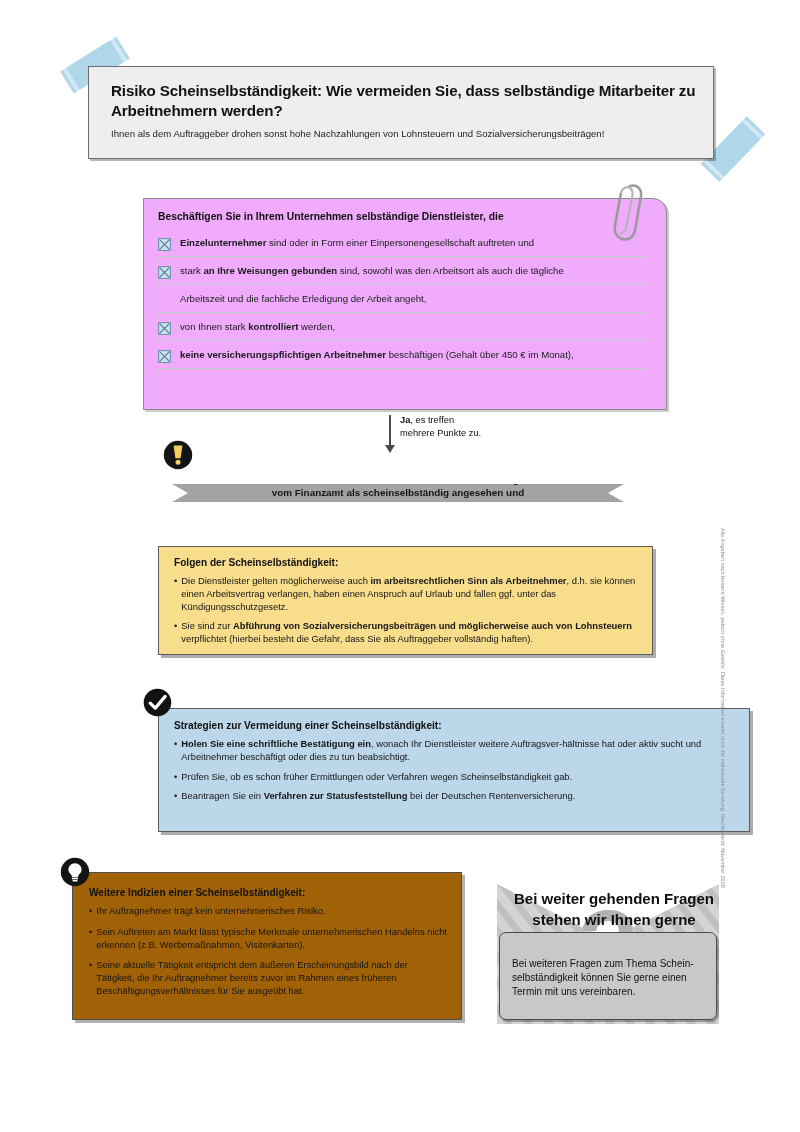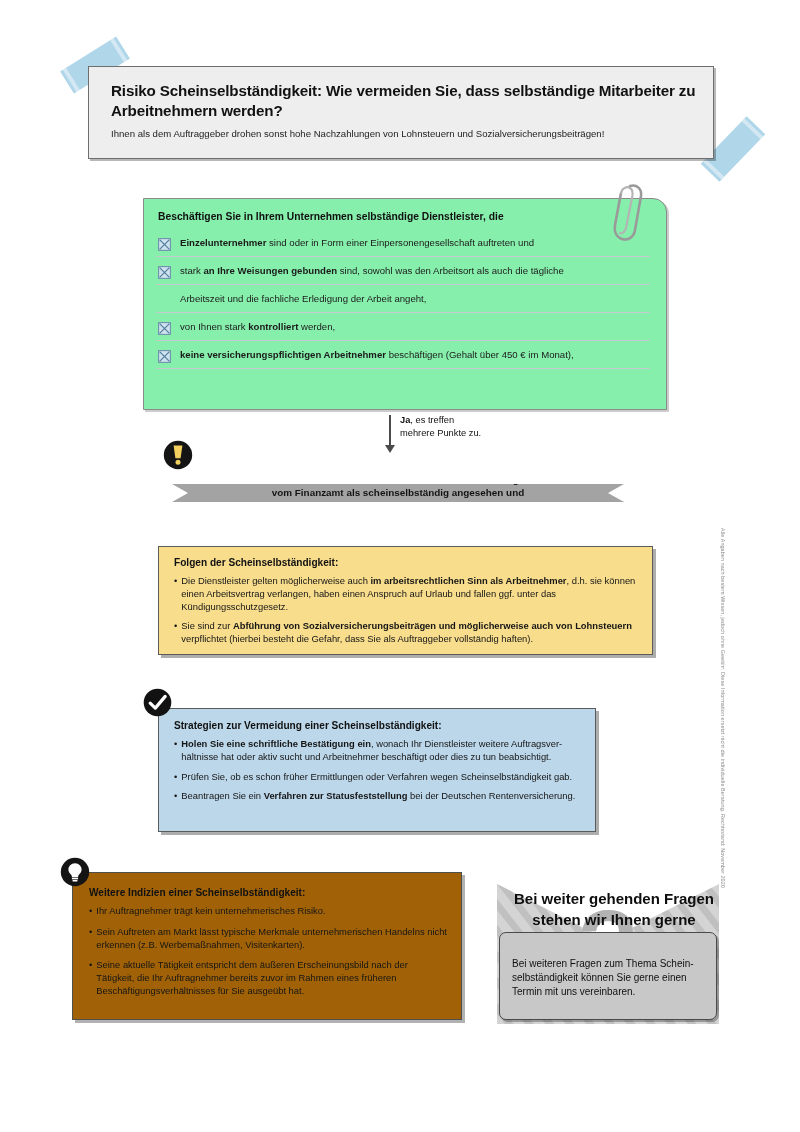--- a/index.html
+++ b/index.html
@@ -29,21 +29,21 @@
     background:#eeeeee;border:1px solid #6e6e6e;
     box-shadow:2px 2px 0 rgba(0,0,0,.28);
     padding:14px 16px 0 22px;box-sizing:border-box;
   }
   #header-title{font-size:15.2px;font-weight:bold;line-height:1.33;letter-spacing:-.15px;color:#111;}
   #header-sub{font-size:9.6px;line-height:1.3;margin-top:7px;color:#1d1d1d;}
 
   
   #checklist-card{
     position:absolute;left:143px;top:198px;width:524px;height:212px;
-    background:#86efac;border:1px solid #8a8a8a;border-radius:0 14px 0 0;
+    background:#f0abfc;border:1px solid #8a8a8a;border-radius:0 14px 0 0;
     box-shadow:2px 2px 0 rgba(0,0,0,.2);
     box-sizing:border-box;padding:11px 16px 0 12px;
   }
   #checklist-heading{font-size:10.3px;font-weight:bold;margin:1px 0 7px 2px;color:#111;}
   .cl-row{display:flex;align-items:center;border-bottom:1px solid #c6cbcf;
           min-height:22px;padding:3px 0 2px 0;}
   .cl-box{flex:0 0 auto;width:13px;height:13px;margin:1px 9px 0 2px;}
   .cl-box.spacer{visibility:hidden;}
   .cl-text{font-size:9.6px;line-height:1.35;color:#1b1b1b;padding-top:1px;}
   .cl-text b{font-weight:bold;}
@@ -75,21 +75,21 @@
     box-shadow:3px 3px 0 rgba(0,0,0,.32);
     box-sizing:border-box;padding:10px 14px 0 15px;
   }
   .box-heading{font-size:10.1px;font-weight:bold;margin-bottom:7px;color:#111;}
   .bullet{display:flex;font-size:9.4px;line-height:1.36;margin-bottom:7px;color:#151515;}
   .bullet .dot{flex:0 0 auto;margin-right:4px;}
   .bullet b{font-weight:bold;}
 
   
   #strategies-box{
-    position:absolute;left:158px;top:708px;width:438px;height:124px;
+    position:absolute;left:158px;top:708px;width:592px;height:124px;
     background:#bcd7ea;border:1px solid #5b5b5b;
     box-shadow:3px 3px 0 rgba(0,0,0,.32);
     box-sizing:border-box;padding:11px 14px 0 15px;
   }
   #icon-check{position:absolute;left:143px;top:688px;width:29px;height:29px;z-index:4;}
 
   
   #indices-box{
     position:absolute;left:72px;top:872px;width:390px;height:148px;
     background:#a16207;border:1px solid #4f4f4f;

